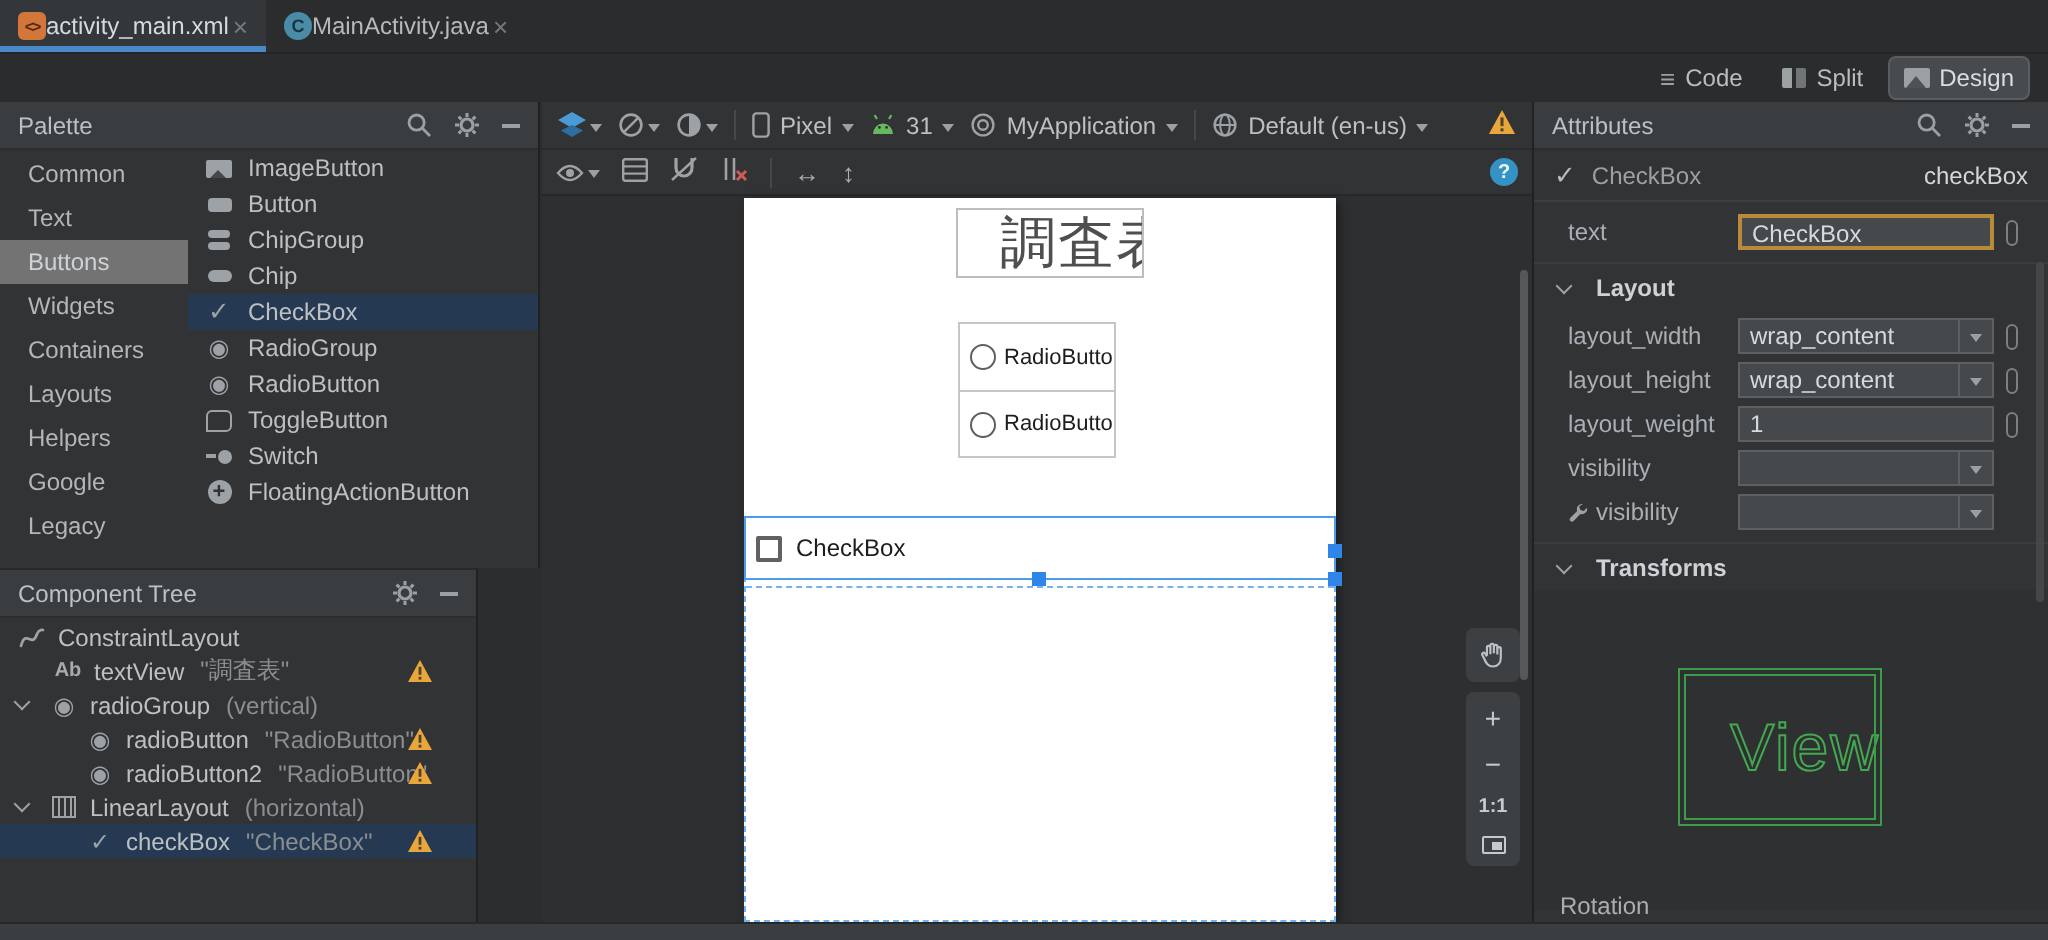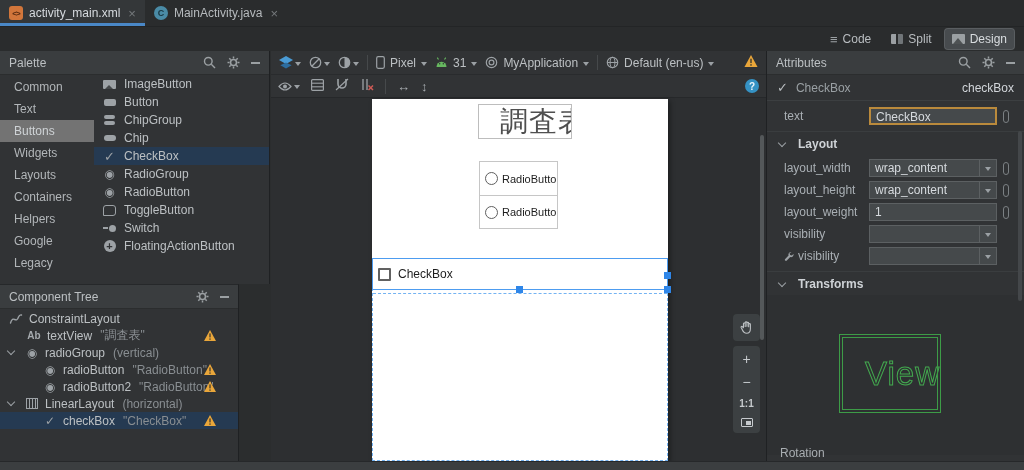--- a/index.html
+++ b/index.html
@@ -5,21 +5,21 @@
   * { box-sizing: border-box; margin: 0; padding: 0; }
   html,body { width:1024px; height:470px; overflow:hidden; }
   body {
     font-family: "Liberation Sans", "DejaVu Sans", sans-serif;
     font-size: 12px; color:#c2c6c9; background:#2b2d2e; position:relative;
   }
   #app { position:absolute; inset:0; box-shadow: inset 0 0 0 1px #1d1f20; }
 
   
   .tabbar { position:absolute; top:0; left:0; right:0; height:27px; background:#2a2c2d; border-bottom:1px solid #232526; display:flex; align-items:stretch; }
-  .tab { display:flex; align-items:center; gap:6px; padding:0 9px; color:#b6babd; cursor:default; }
+  .tab { display:flex; align-items:center; padding:0 9px; color:#b6babd; cursor:default; }
   .tab.active { background:#343739; box-shadow: inset 0 -3px 0 #4a88c7; color:#d6dade; }
   .tab .close { color:#75797c; font-size:13px; line-height:1; margin-left:2px; }
   .i-axml { width:14px; height:14px; background:#d2763b; border-radius:3px; display:flex; align-items:center; justify-content:center; color:#53280f; font-size:8px; font-weight:bold; letter-spacing:-1px; }
   .i-axml::before { content:"<>"; }
   .i-java { width:14px; height:14px; border-radius:50%; background:#4a8ba6; display:flex; align-items:center; justify-content:center; color:#173540; font-size:9px; font-weight:bold; }
   .i-java::before { content:"C"; }
 
   
   .modebar { position:absolute; top:27px; left:0; right:0; height:24px; background:#2a2c2d; display:flex; justify-content:flex-end; align-items:center; gap:6px; padding-right:10px; }
   .mode { display:flex; align-items:center; gap:5px; padding:3px 7px; border-radius:3px; color:#b9bdc0; }
@@ -193,22 +193,22 @@
             </g>
           </svg>
         <span class="minbtn"></span>
       </span>
     </div>
     <div class="cats">
       <div class="cat">Common</div>
       <div class="cat">Text</div>
       <div class="cat selected">Buttons</div>
       <div class="cat">Widgets</div>
+      <div class="cat">Containers</div>
       <div class="cat">Layouts</div>
-      <div class="cat">Containers</div>
       <div class="cat">Helpers</div>
       <div class="cat">Google</div>
       <div class="cat">Legacy</div>
     </div>
     <div class="comps">
       <div class="comp">
           <span class="pi pi-imagebutton"></span>
           <span>ImageButton</span>
         </div>
       <div class="comp">

